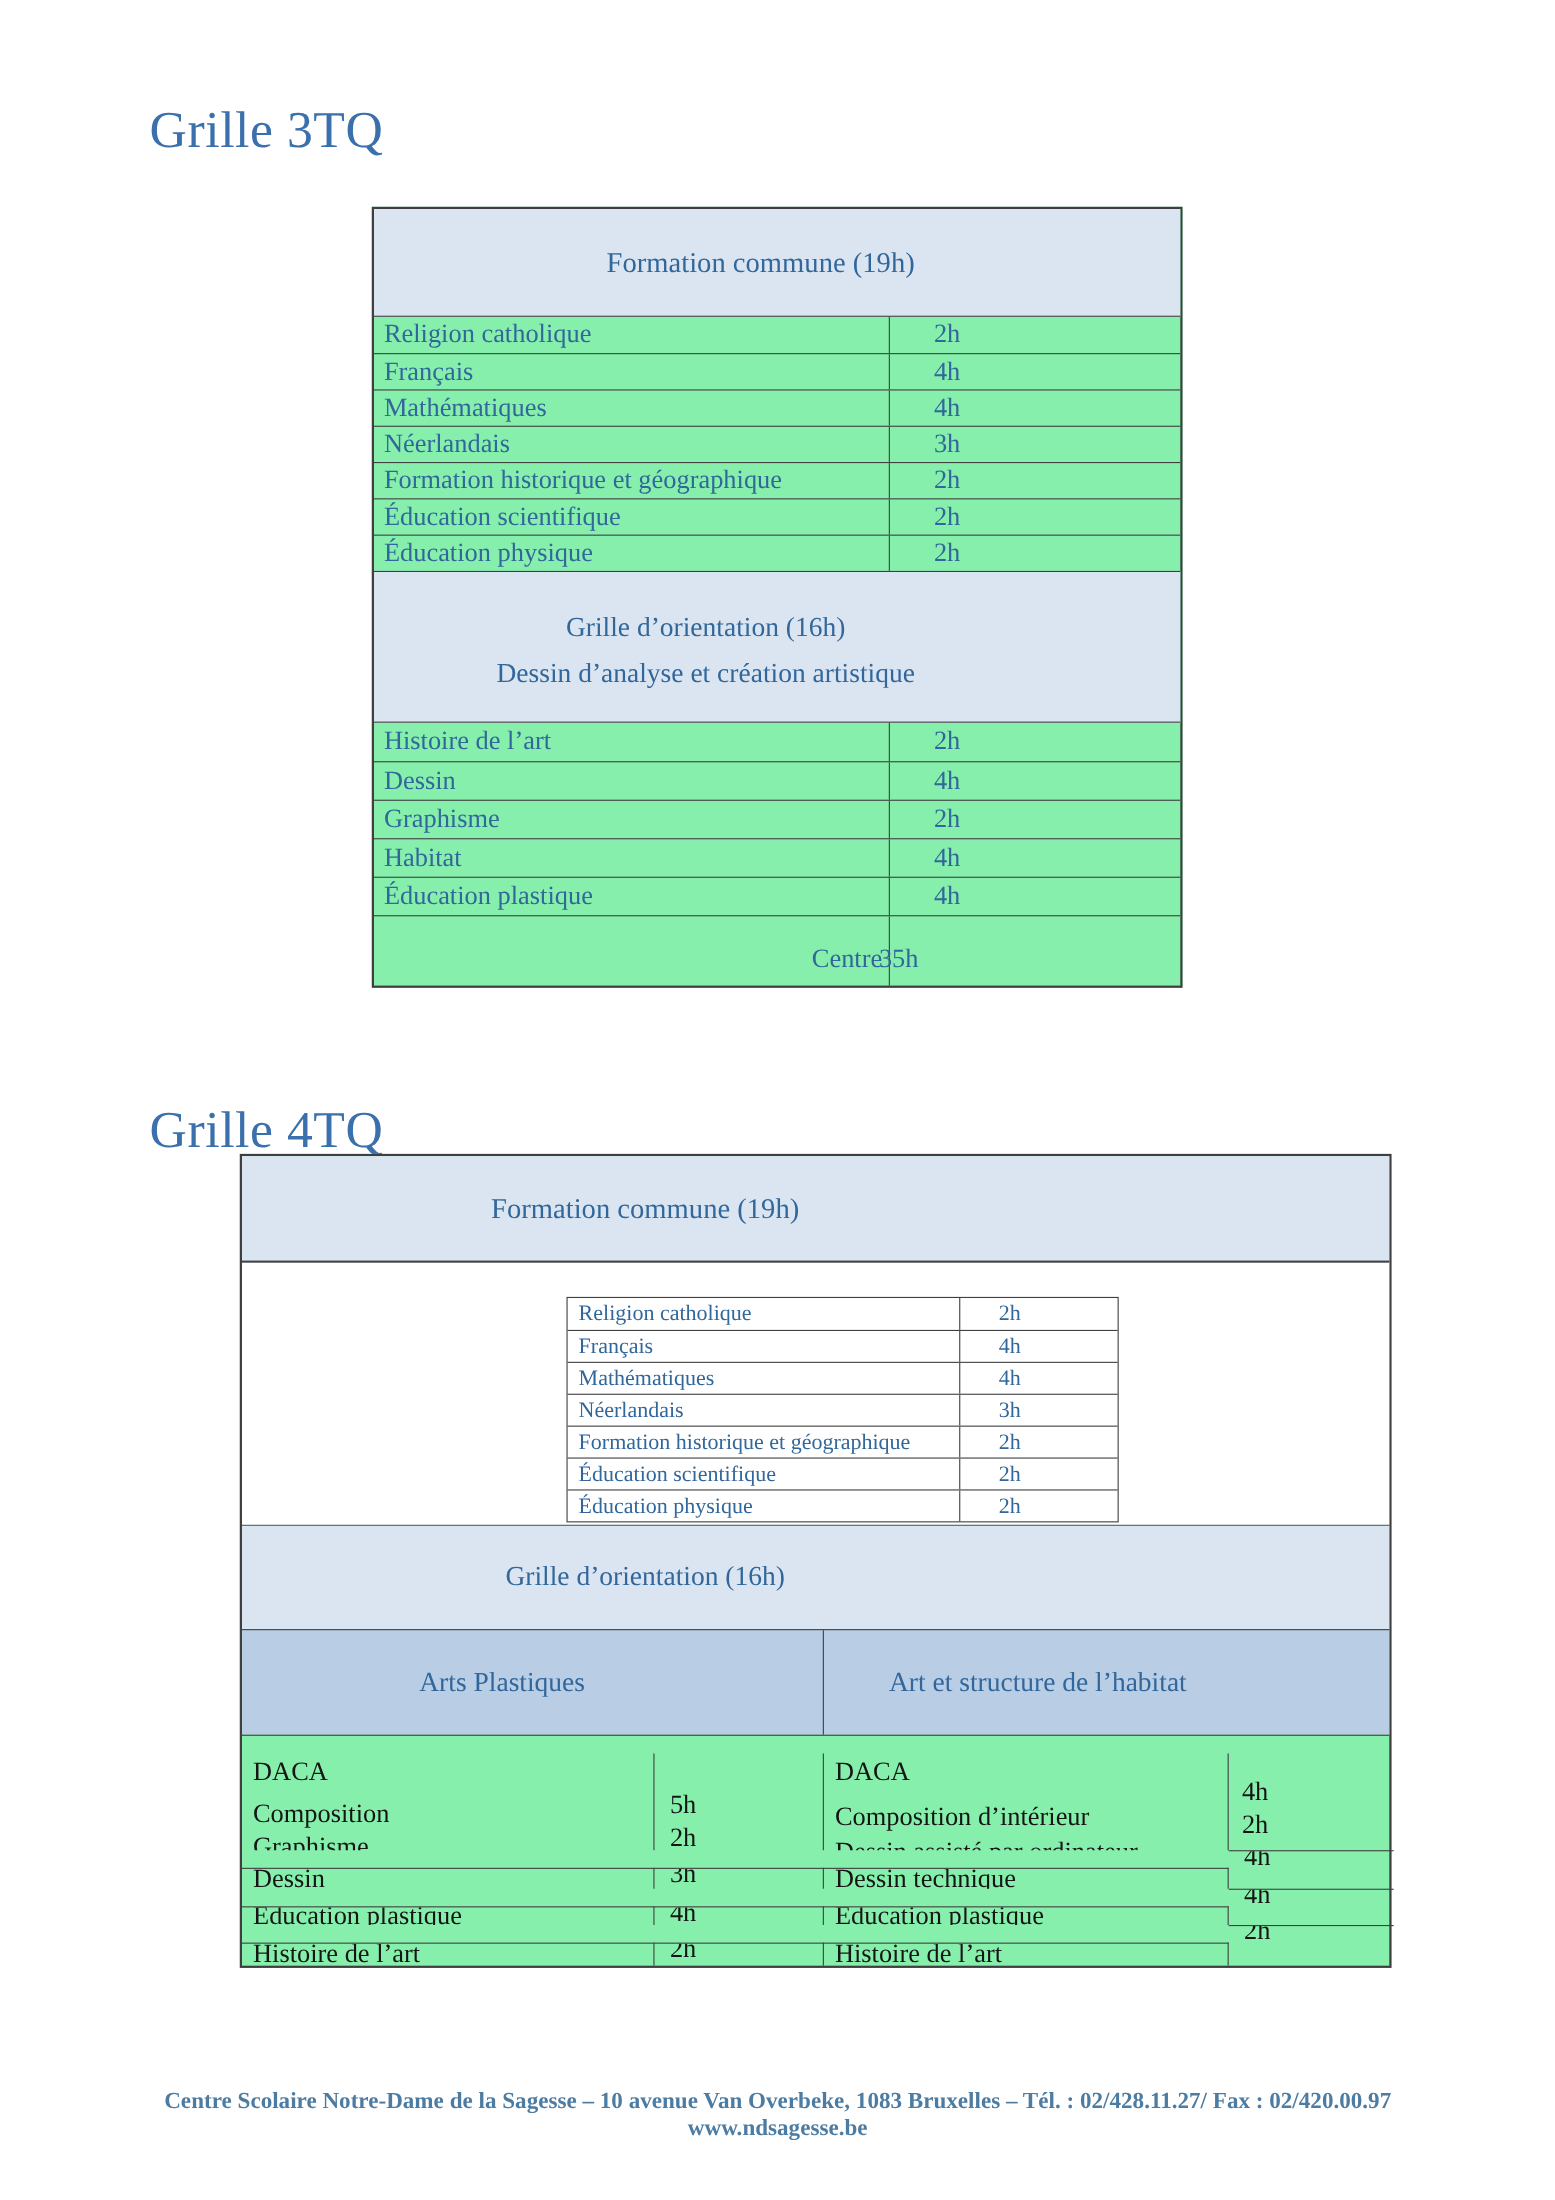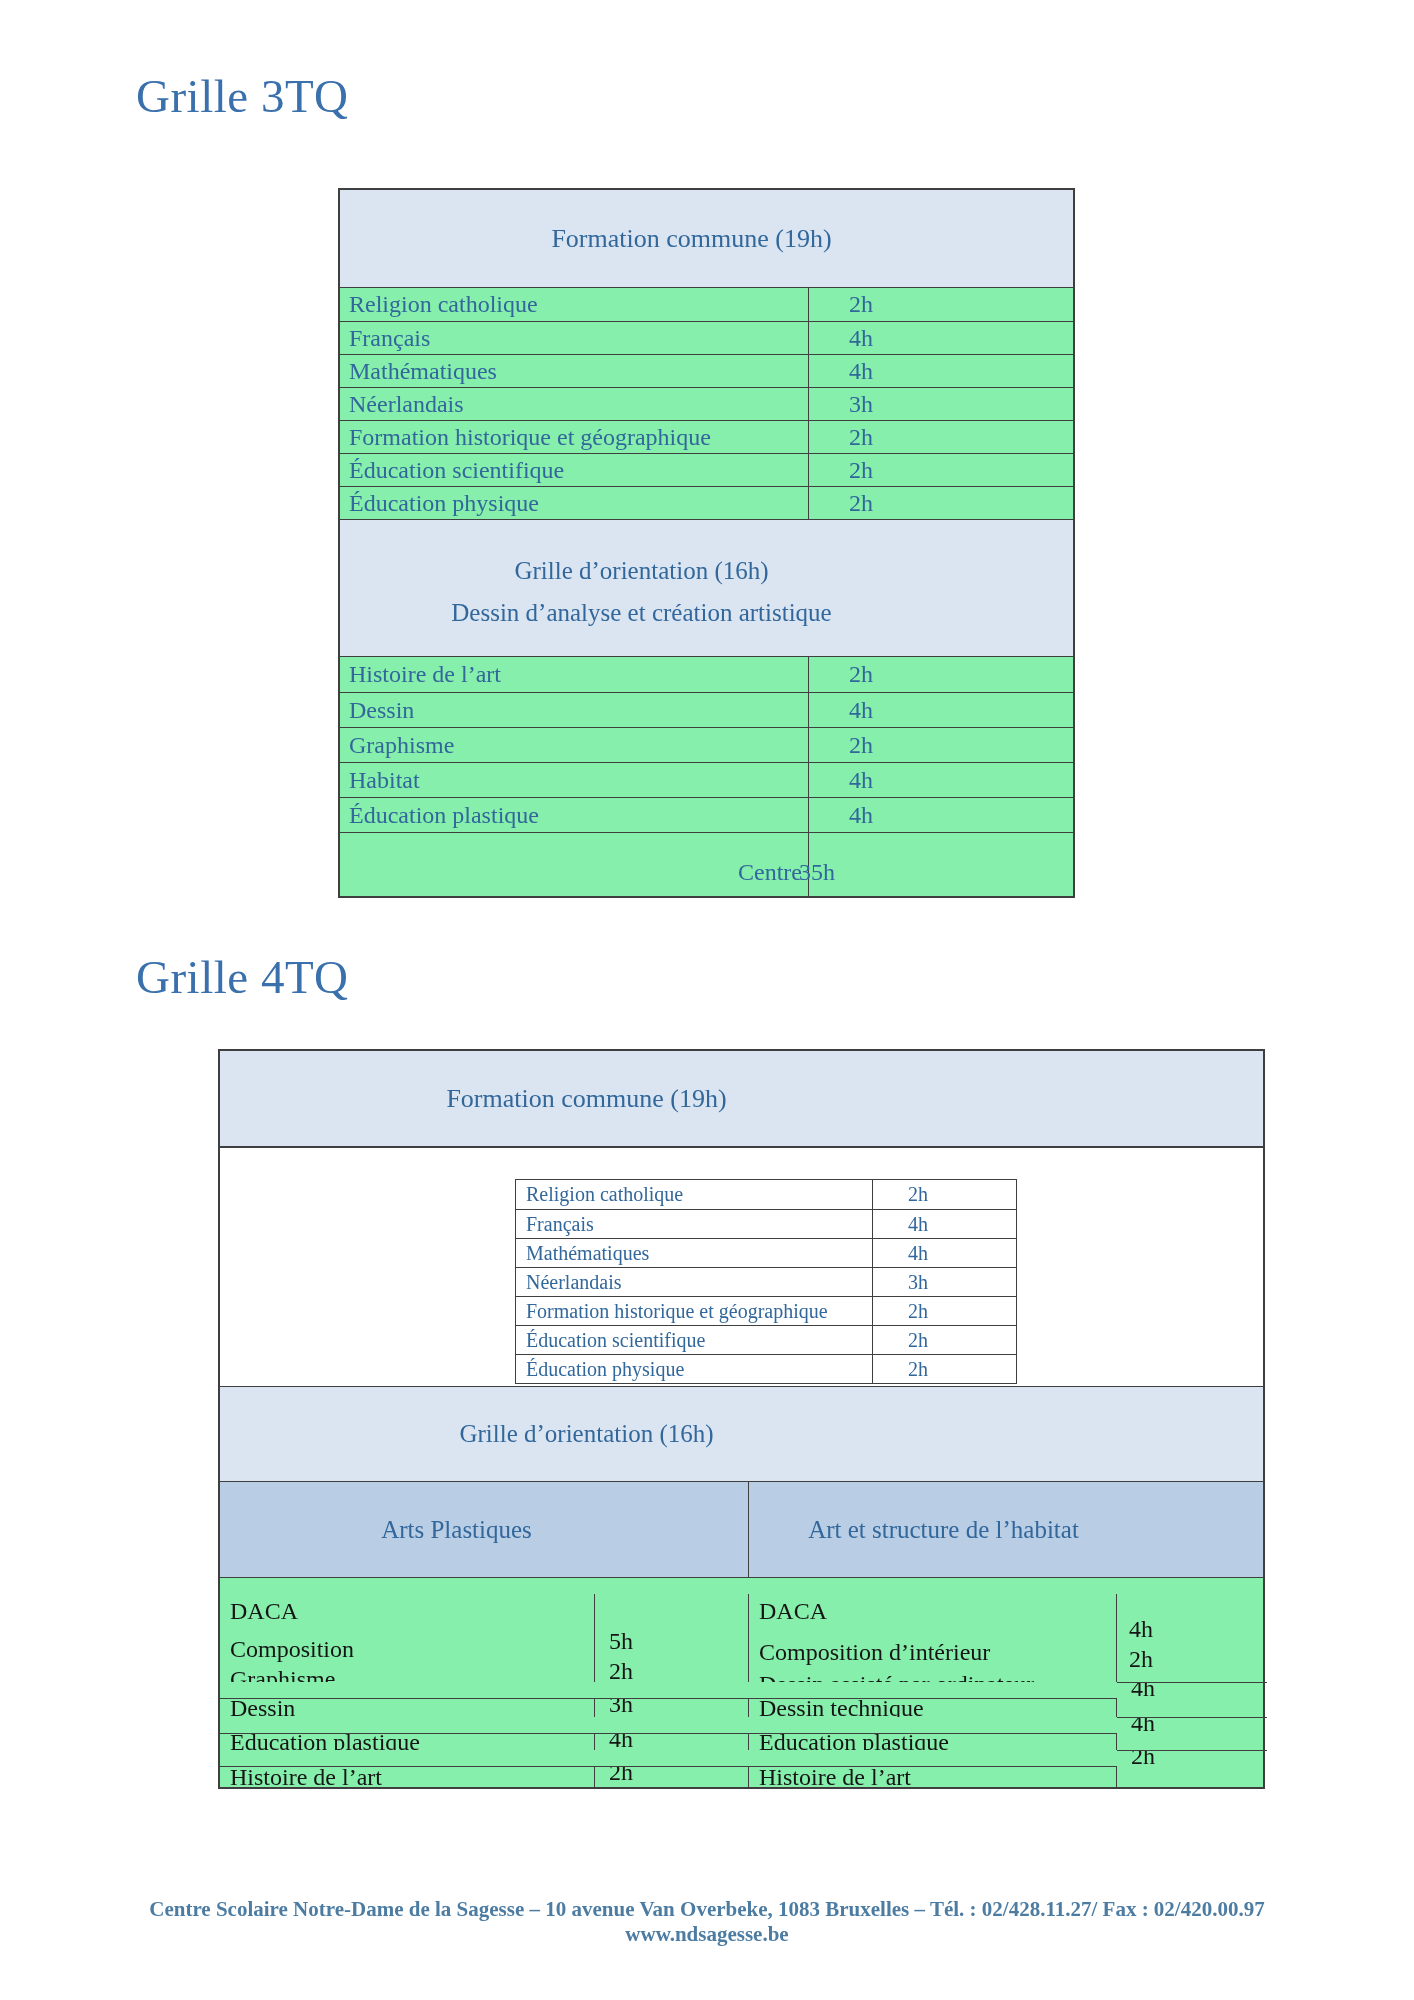--- a/index.html
+++ b/index.html
@@ -4,22 +4,22 @@
 <style>
   html,body{margin:0;padding:0;background:#ffffff;}
   .page{
     position:relative;width:1414px;height:2000px;background:#ffffff;overflow:hidden;
     font-family:"Liberation Serif","DejaVu Serif",serif;
   }
   .page-title{
     position:absolute;left:136px;margin:0;font-weight:normal;
     font-size:47px;color:#3a70ac;letter-spacing:0.5px;
   }
-  #title-3tq{top:69px;}
-  #title-4tq{top:950px;text-align:center;}
+  #title-3tq{top:92px;}
+  #title-4tq{top:1001px;text-align:center;}
 
   .tbl{position:absolute;border:2px solid #3f3f3f;box-sizing:border-box;color:#31679b;background:#86efac;}
 
   
   #t3tq{left:338px;top:188px;width:737px;font-size:24px;}
   #t3tq .head{
     height:98px;background:#dbe5f1;display:flex;align-items:center;justify-content:center;
     font-size:26px;padding-right:30px;box-sizing:border-box;border-bottom:1px solid #3f3f3f;
   }
   .srow{display:flex;box-sizing:border-box;gap:26px;}

